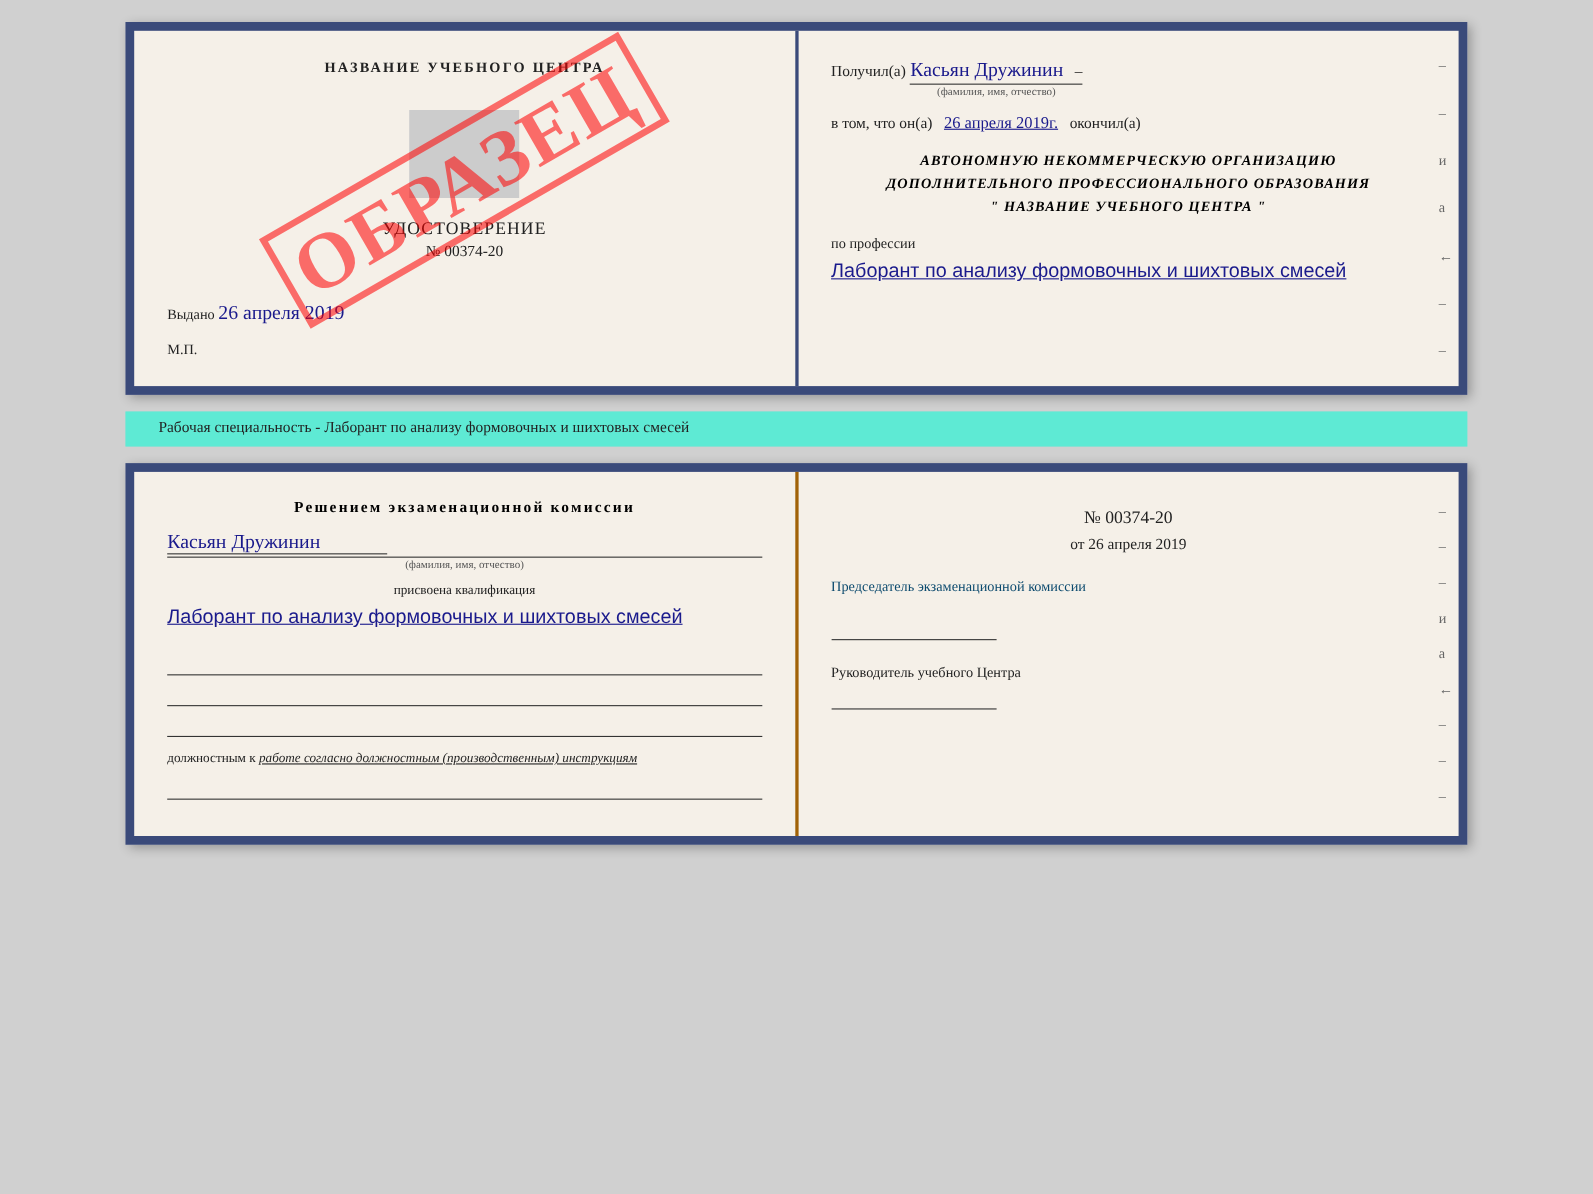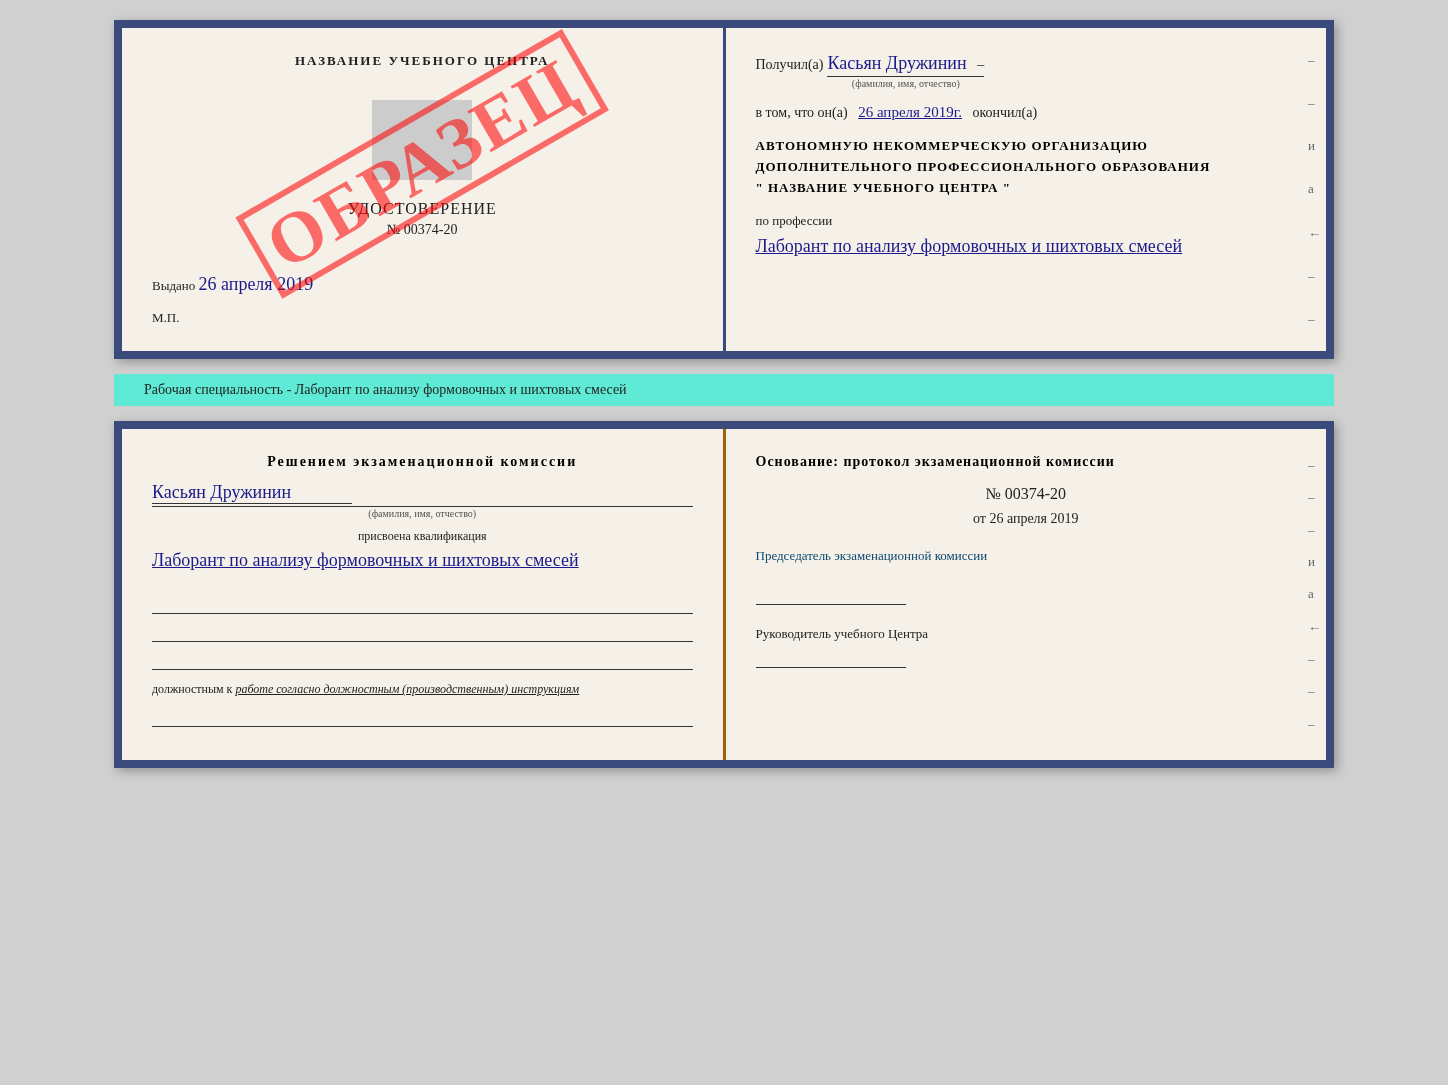--- a/index.html
+++ b/index.html
@@ -144,37 +144,38 @@
     }
 
     .date-handwritten {
       font-family: 'Segoe Script', 'Comic Sans MS', cursive;
       color: #1a1a8c;
       font-size: 15px;
       text-decoration: underline;
     }
 
     .org-block {
-      text-align: left;
+      text-align: center;
       font-size: 13px;
       font-weight: bold;
       letter-spacing: 1px;
       line-height: 1.6;
       margin: 15px 0;
       text-transform: uppercase;
+      font-style: italic;
     }
 
     .po-professii {
       font-size: 13px;
       color: #222;
       margin-top: 10px;
     }
 
     .prof-handwritten {
-      font-family: Liberation Serif, serif;
+      font-family: Liberation Sans, sans-serif;
       color: #1a1a8c;
       font-size: 18px;
       text-decoration: underline;
       line-height: 1.5;
     }
 
     
     .right-lines {
       position: absolute;
       right: 5px;
@@ -417,21 +418,20 @@
         <span>должностным к</span>
         <span class="italic-text">работе согласно должностным (производственным) инструкциям</span>
       </div>
 
       <div class="signature-line" style="margin-top:10px;"></div>
 
     </div>
 
     <div class="bottom-right">
 
-      <div class="osnovanie-title">Основание: протокол экзаменационной комиссии</div>
 
       <div class="protocol-number">
         <span>№ 00374-20</span>
       </div>
 
       <div class="ot-date">
         <span>от</span>
         <span>26 апреля 2019</span>
       </div>
 

